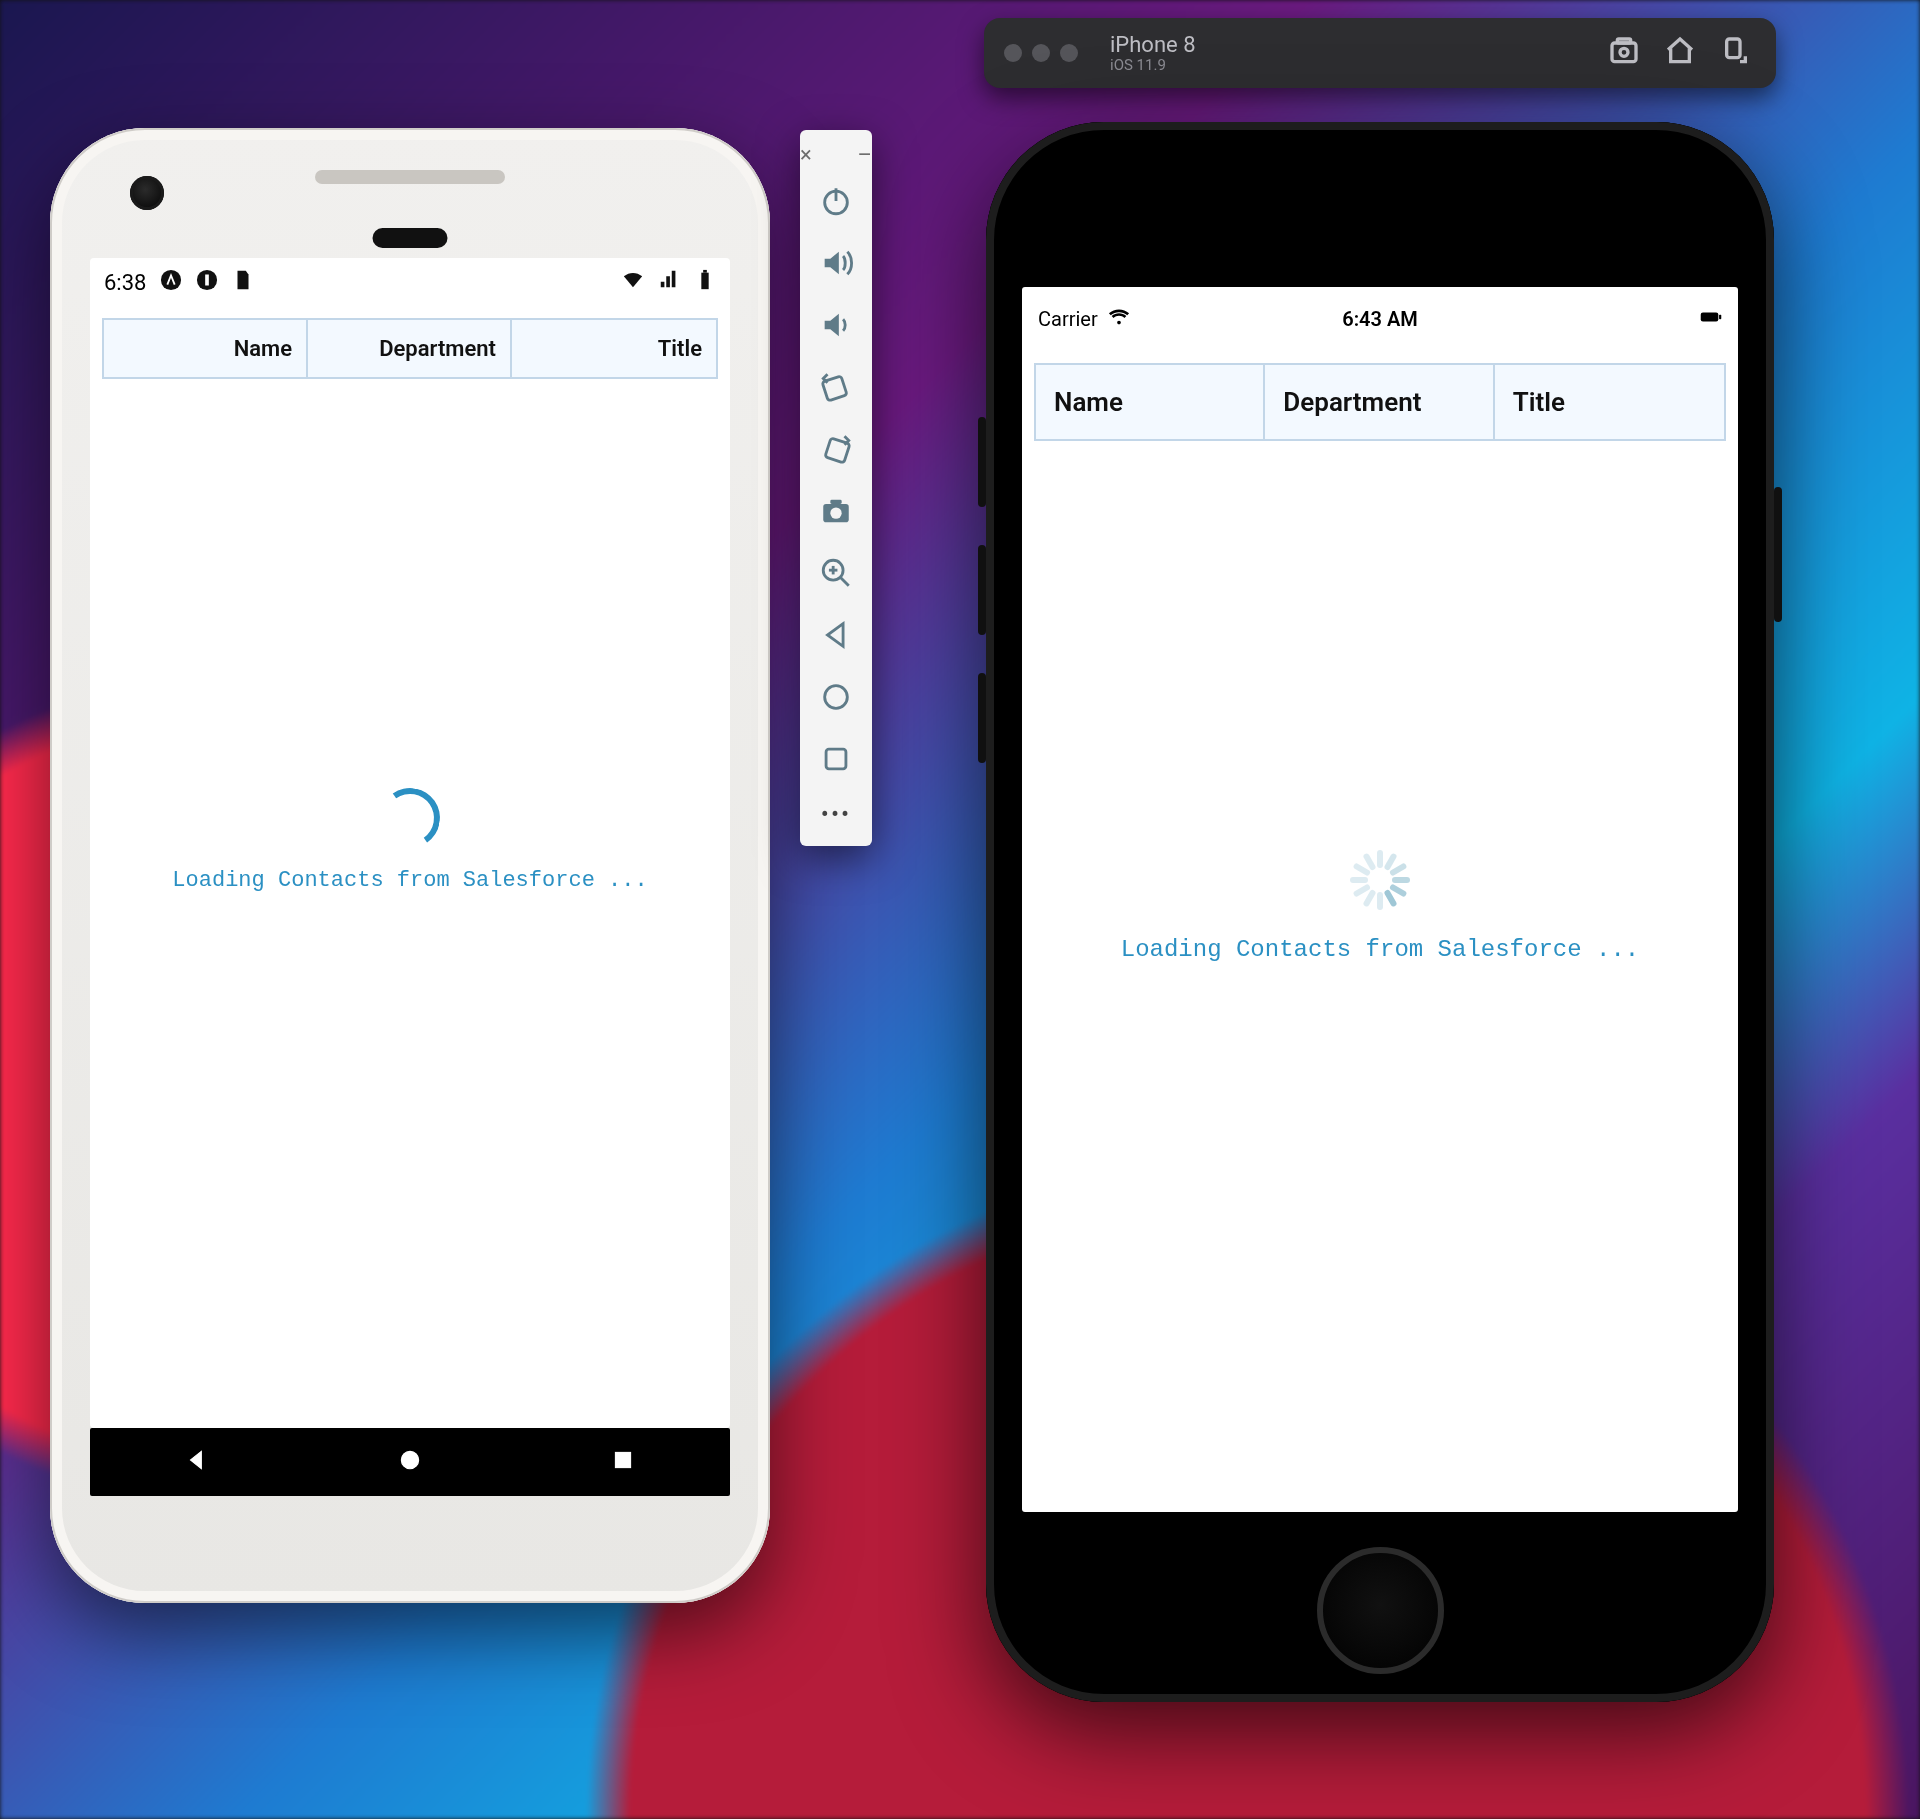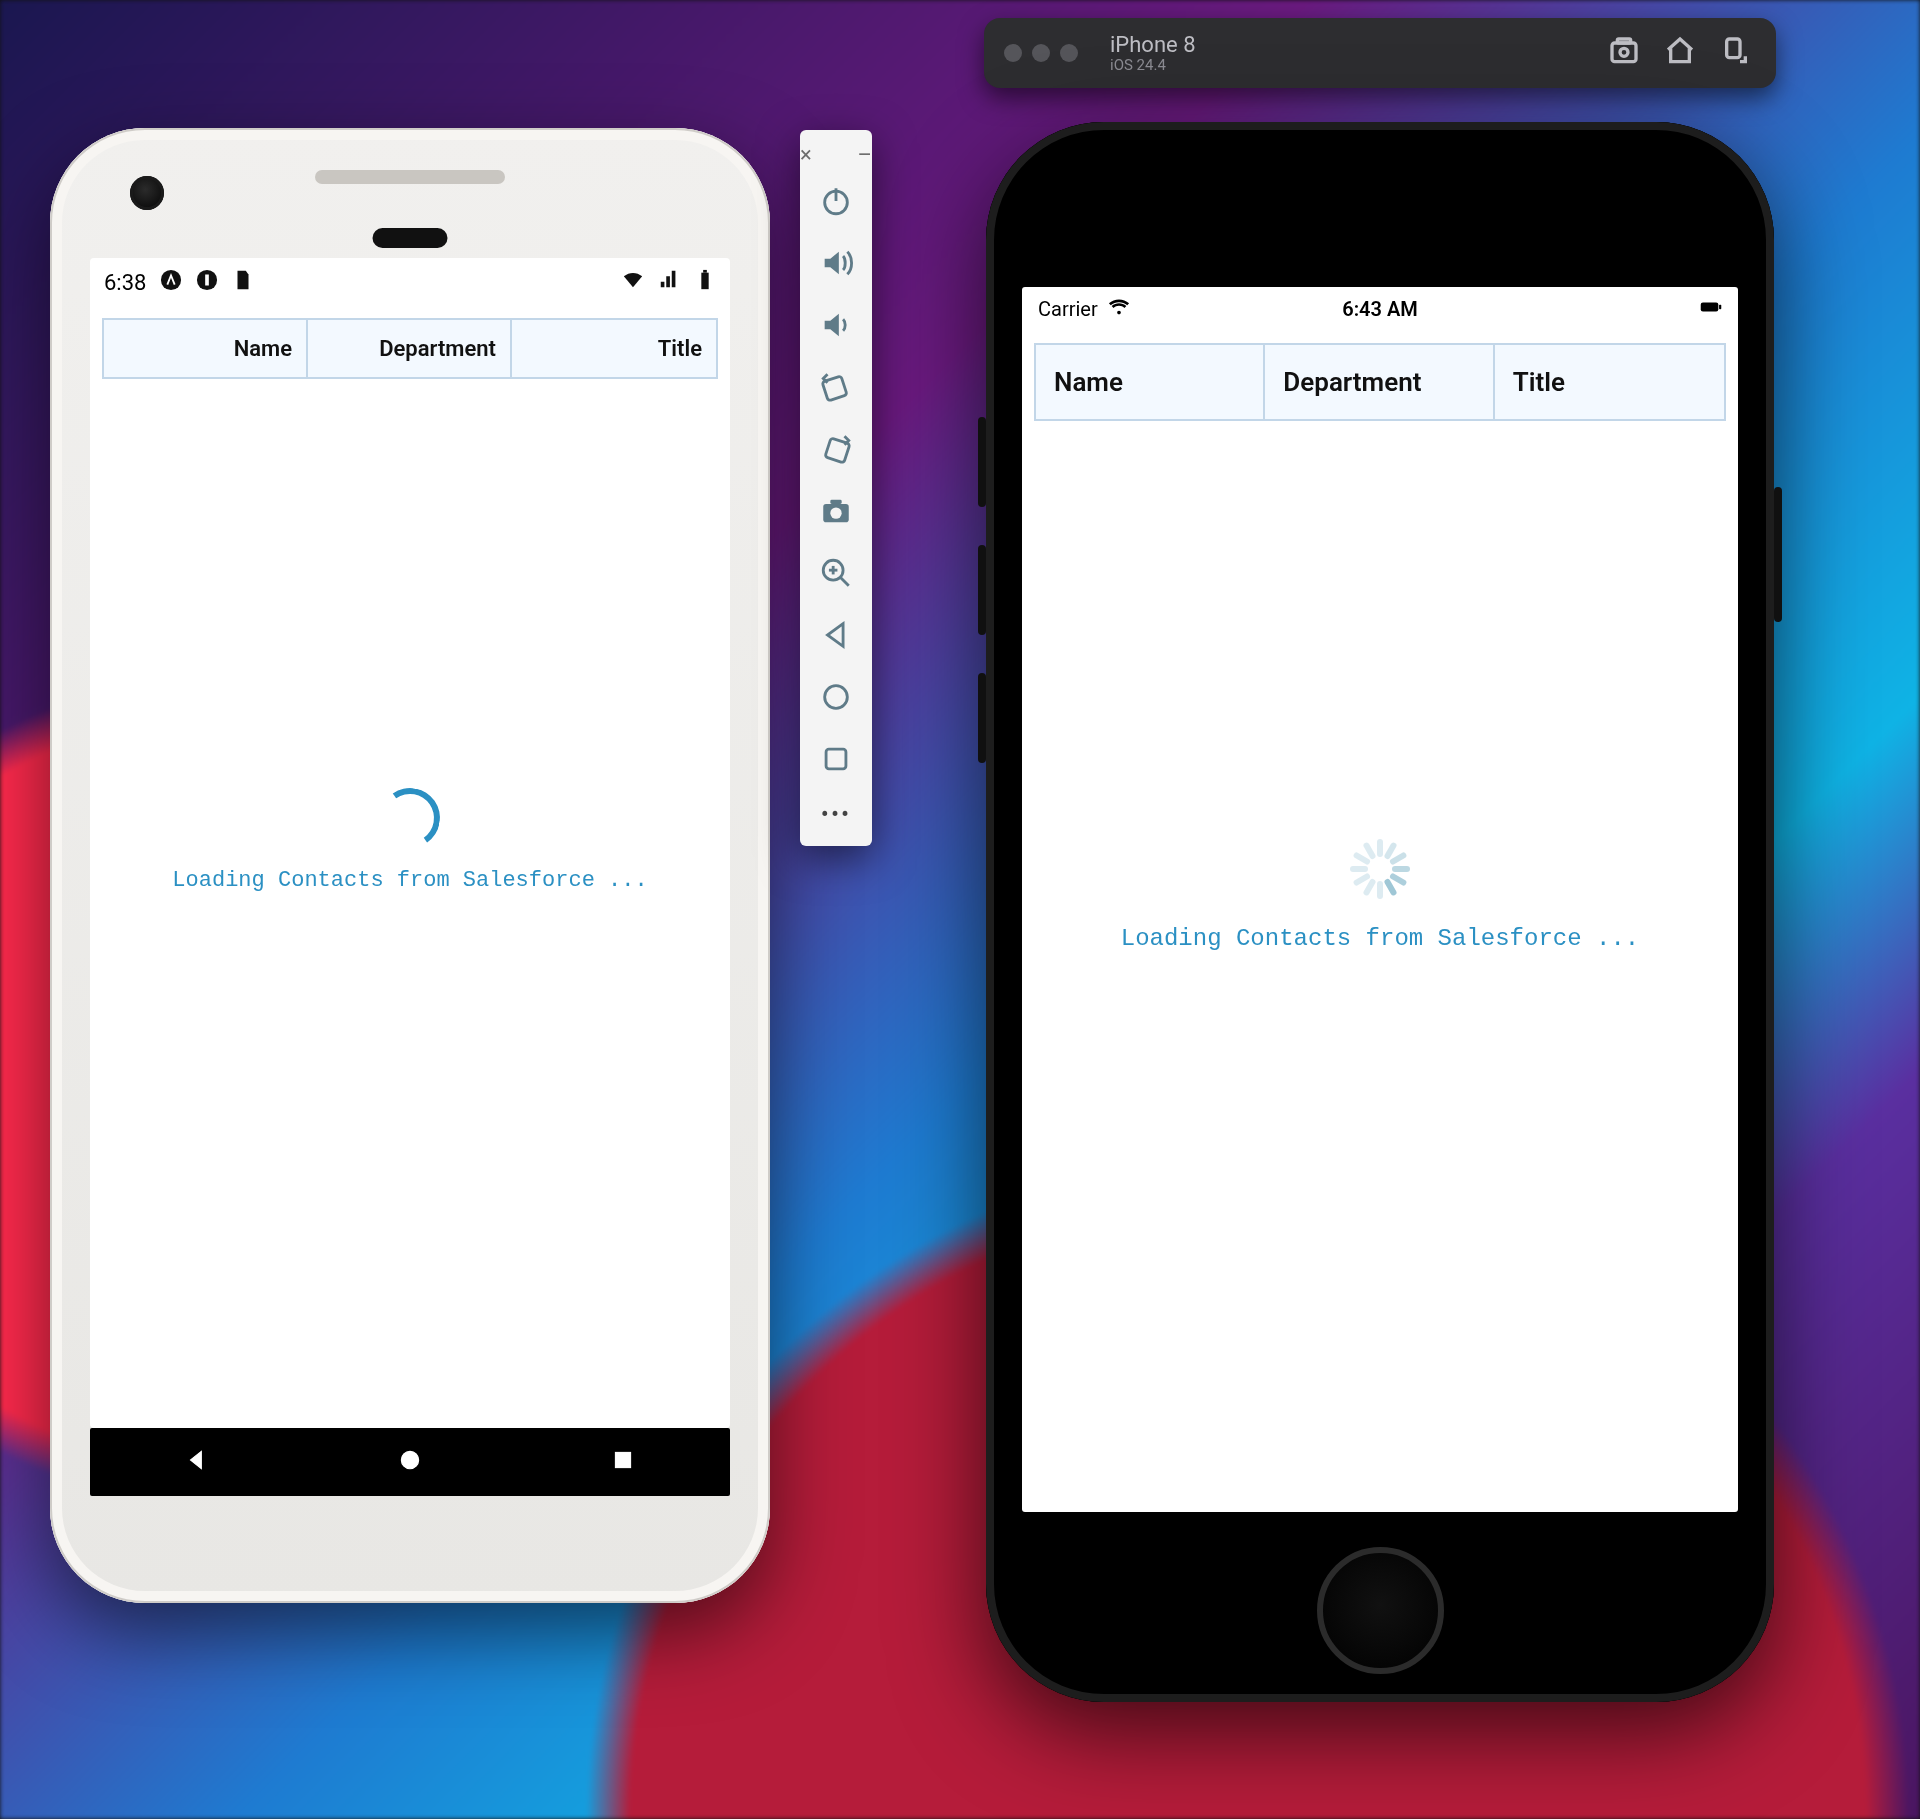--- a/index.html
+++ b/index.html
@@ -144,21 +144,21 @@
     overflow: hidden;
     display: flex; flex-direction: column;
   }
   .iphone-home {
     margin-top: 35px;
     width: 115px; height: 115px;
     border: 6px solid #2b2b2b; border-radius: 50%;
     background: radial-gradient(circle at 50% 45%, #111 0%, #000 100%);
   }
   .iphone-statusbar {
-    height: 44px; display: flex; align-items: center; padding: 0 16px;
+    height: 44px; display: flex; align-items: center; padding: 10px 16px;
     font-size: 20px; color: #000;
   }
   .iphone-statusbar .carrier { display: flex; align-items: center; gap: 10px; font-size: 20px; }
   .iphone-statusbar .time { position: absolute; left: 50%; transform: translateX(-50%); font-weight: 600; }
   .iphone-statusbar .battery { margin-left: auto; }
   .iphone-statusbar svg { width: 22px; height: 22px; }
 
   
   .app-content {
     flex: 1; display: flex; flex-direction: column;
@@ -215,21 +215,21 @@
 
 <div class="sim-window">
   <div class="sim-titlebar">
     <div class="traffic-lights">
       <span></span>
       <span></span>
       <span></span>
     </div>
     <div class="sim-title-text">
       <span class="device">iPhone 8</span>
-      <span class="os">iOS 24.4</span>
+      <span class="os">iOS 11.9</span>
     </div>
     <div class="sim-right-icons">
       <span>
         <svg viewBox="0 0 24 24">
             <rect x="3" y="6" width="18" height="14" rx="2"></rect>
             <rect x="7" y="3" width="10" height="3" rx="1"></rect>
             <circle cx="12" cy="13" r="3"></circle>
           </svg>
       </span>
       <span>

